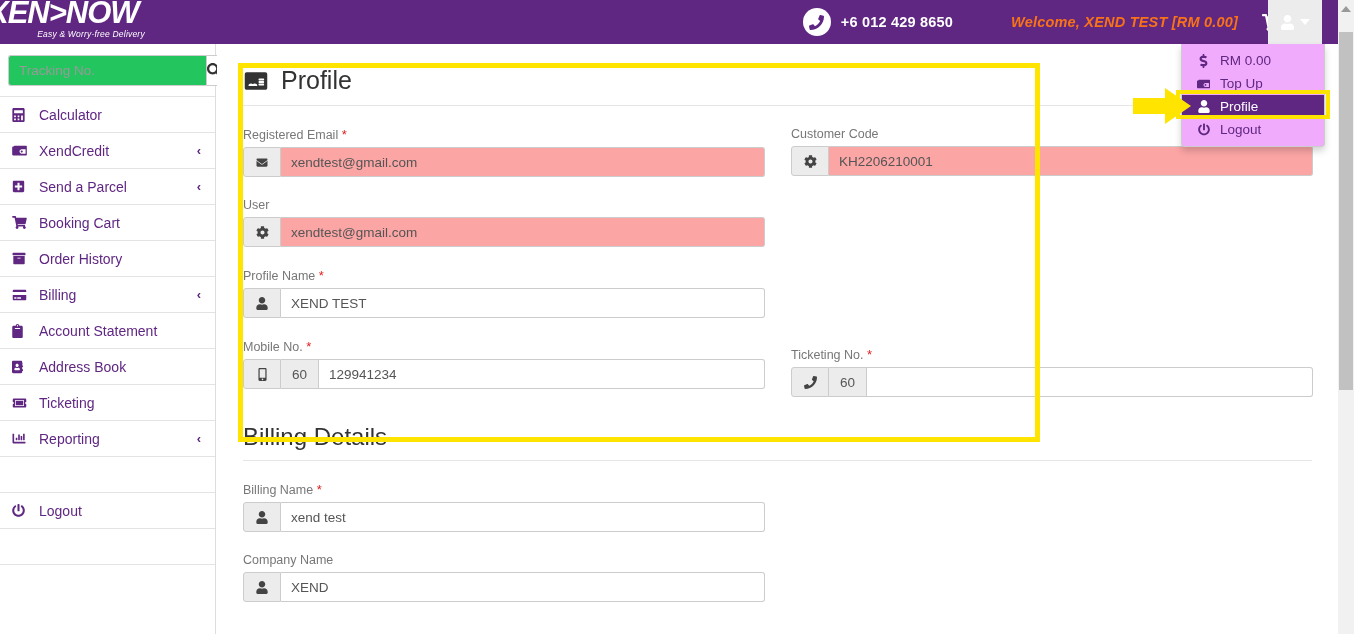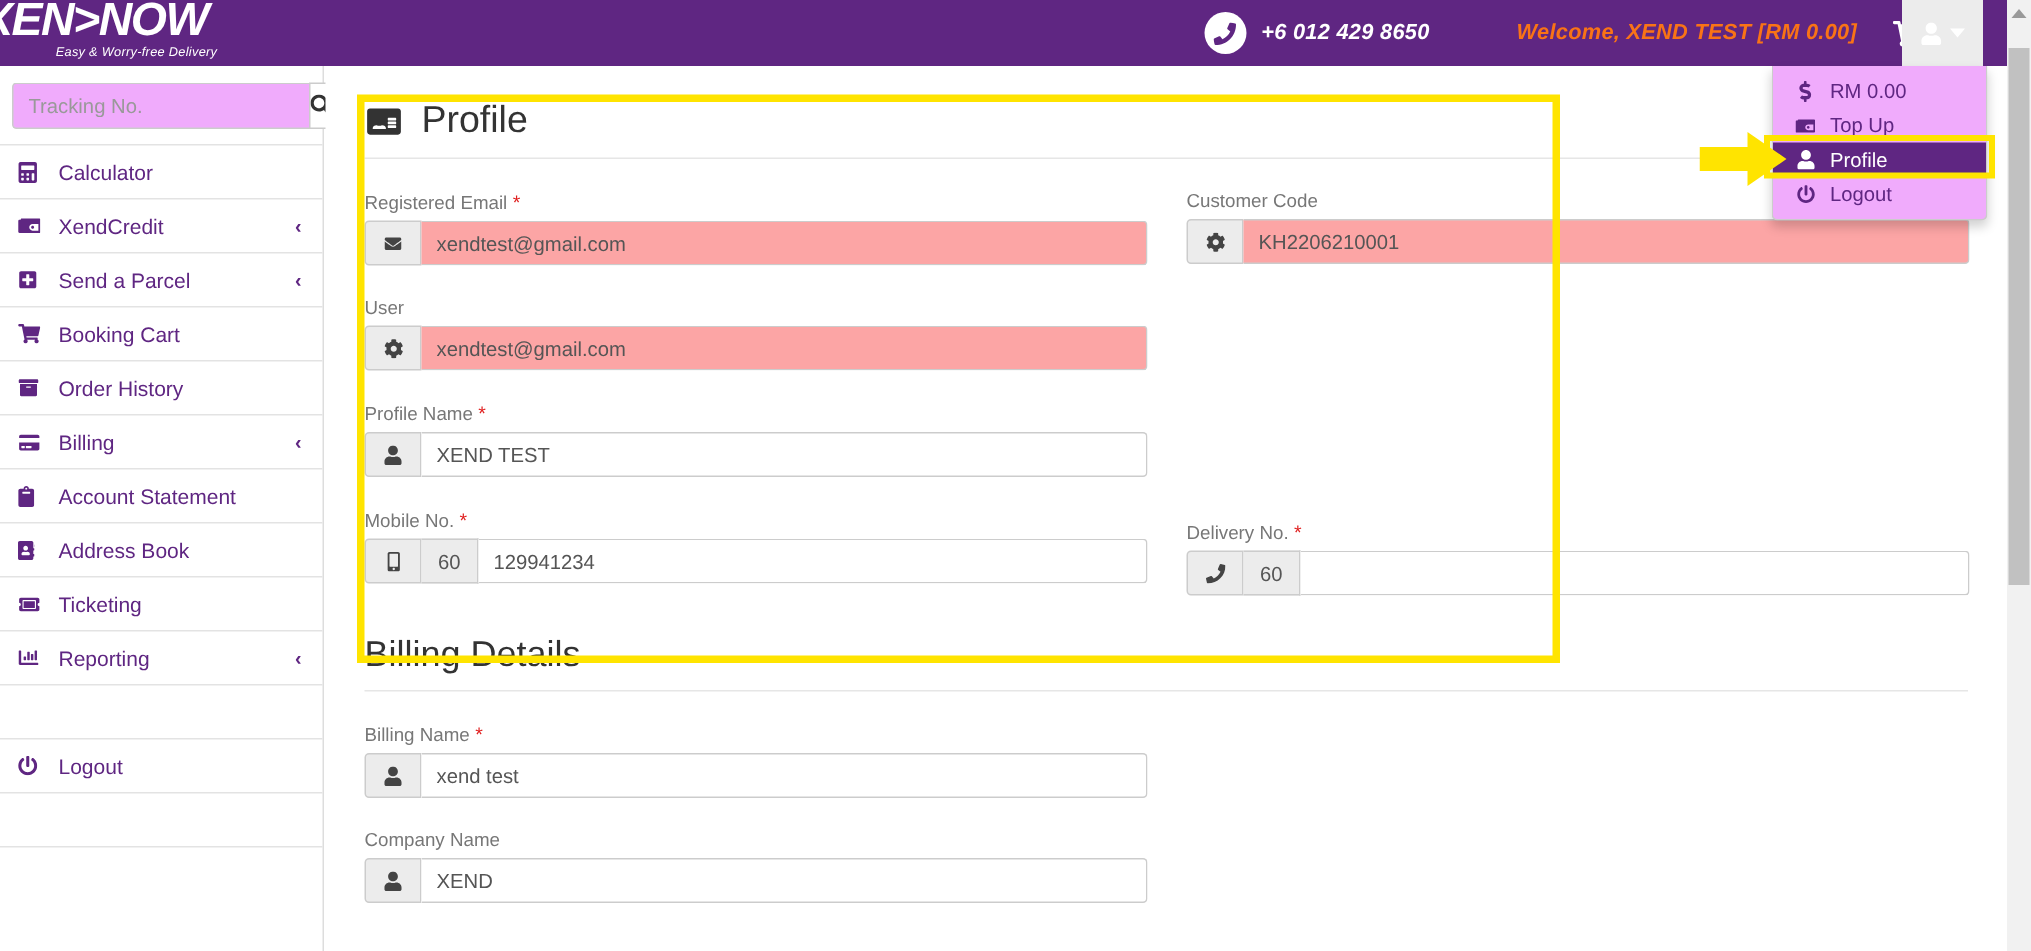--- a/index.html
+++ b/index.html
@@ -32,21 +32,21 @@
   .hdr-right {
     position: absolute; right: 54px; top: 0; height: 44px;
     display: flex; align-items: center; gap: 0;
   }
   .phone-wrap { display: flex; align-items: center; gap: 10px; margin-right: 58px; }
   .phone-circle {
     width: 28px; height: 28px; border-radius: 50%; background: #fff;
     display: flex; align-items: center; justify-content: center;
   }
   .phone-circle svg { width: 15px; height: 15px; fill: #5f2682; }
-  .phone-num { color:#fff; font-size: 14.5px; font-weight: bold; font-style: italic; letter-spacing:.2px;}
+  .phone-num { color:#fff; font-size: 14.5px; font-weight: bold; letter-spacing:.2px;}
   .welcome { color: #f97316; font-size: 14.5px; font-weight: bold; font-style: italic; letter-spacing:.2px; }
   .welcome .uname { font-style: italic; }
   .cart-btn {
     margin-left: 20px; width: 26px; height: 26px; display:flex; align-items:center; justify-content:center;
   }
   .cart-btn svg { width: 19px; height: 19px; fill: #fff; }
   .user-btn {
     position: absolute; right: 16px; top: 0; width: 54px; height: 44px;
     background: #ececec; display: flex; align-items: center; justify-content: center; gap: 5px;
   }
@@ -80,21 +80,21 @@
   
   .sidebar {
     position: absolute; top: 44px; left: 0; width: 216px; height: 590px;
     background: #fff; border-right: 1px solid #ddd;
   }
   .search-row { height: 53px; display: flex; align-items: center; padding: 0 8px; border-bottom: 1px solid #e3e3e3; }
   .search-group { display: flex; width: 100%; height: 31px; }
   .search-input {
     flex: 1; border: 1px solid #ccc; border-right: none; border-radius: 3px 0 0 3px;
     font-size: 13.5px; color: #555; padding: 0 10px; outline: none; font-family: inherit;
-    background: #f0abfc;
+    background: #22c55e;
   }
   .search-input::placeholder { color: #999; }
   .search-btn {
     width: 34px; border: 1px solid #ccc; background: #fff; border-radius: 0 3px 3px 0;
     display: flex; align-items: center; justify-content: center; cursor: pointer; padding:0;
   }
   .search-btn svg { width: 14px; height: 14px; fill: #333; }
   .nav-item {
     height: 36px; display: flex; align-items: center; padding: 0 12px;
     border-bottom: 1px solid #e3e3e3; color: #5f2682; font-size: 14px; cursor: pointer;
@@ -474,21 +474,21 @@
                 <svg width="13" height="13" viewBox="0 0 512 512">
                     <path d="M487.4 315.7l-42.6-24.6c4.3-23.2 4.3-47 0-70.2l42.6-24.6c4.9-2.8 7.1-8.6 5.5-14-11.1-35.6-30-67.8-54.7-94.6-3.8-4.1-10-5.1-14.8-2.3L380.8 110c-17.9-15.4-38.5-27.3-60.8-35.1V25.8c0-5.6-3.9-10.5-9.4-11.7-36.7-8.2-74.3-7.8-109.2 0-5.5 1.2-9.4 6.1-9.4 11.7V75c-22.2 7.9-42.8 19.8-60.8 35.1L88.7 85.5c-4.9-2.8-11-1.9-14.8 2.3-24.7 26.7-43.6 59-54.7 94.6-1.7 5.4.6 11.2 5.5 14L67.3 221c-4.3 23.2-4.3 47 0 70.2l-42.6 24.6c-4.9 2.8-7.1 8.6-5.5 14 11.1 35.6 30 67.8 54.7 94.6 3.8 4.1 10 5.1 14.8 2.3l42.6-24.6c17.9 15.4 38.5 27.3 60.8 35.1v49.2c0 5.6 3.9 10.5 9.4 11.7 36.7 8.2 74.3 7.8 109.2 0 5.5-1.2 9.4-6.1 9.4-11.7v-49.2c22.2-7.9 42.8-19.8 60.8-35.1l42.6 24.6c4.9 2.8 11 1.9 14.8-2.3 24.7-26.7 43.6-59 54.7-94.6 1.5-5.5-.7-11.3-5.6-14.1zM256 336c-44.1 0-80-35.9-80-80s35.9-80 80-80 80 35.9 80 80-35.9 80-80 80z"></path>
                   </svg>
               </span>
               <input class="inp disabled" type="text" readonly="" value="KH2206210001" style="">
             </div>
           </div>
 
           <div class="field" style="margin-top:171px;">
             <div class="field-label">
-              <span>Delivery No.</span><span class="req">&nbsp;*</span>
+              <span>Ticketing No.</span><span class="req">&nbsp;*</span>
             </div>
             <div class="input-group w-right">
               <span class="addon">
                 <svg width="13" height="13" viewBox="0 0 512 512">
                     <path d="M493.4 24.6l-104-24c-11.3-2.6-22.9 3.3-27.5 13.9l-48 112c-4.2 9.8-1.4 21.3 6.9 28l60.6 49.6c-36 76.7-98.9 140.5-177.2 177.2l-49.6-60.6c-6.8-8.3-18.2-11.1-28-6.9l-112 48C3.9 366.5-2 378.1.6 389.4l24 104C27.1 504.2 36.7 512 48 512c256.1 0 464-207.5 464-464 0-11.2-7.7-20.9-18.6-23.4z"></path>
                   </svg>
               </span>
               <span class="addon-txt">60</span>
               <input class="inp" type="text" value="" style="">
             </div>

